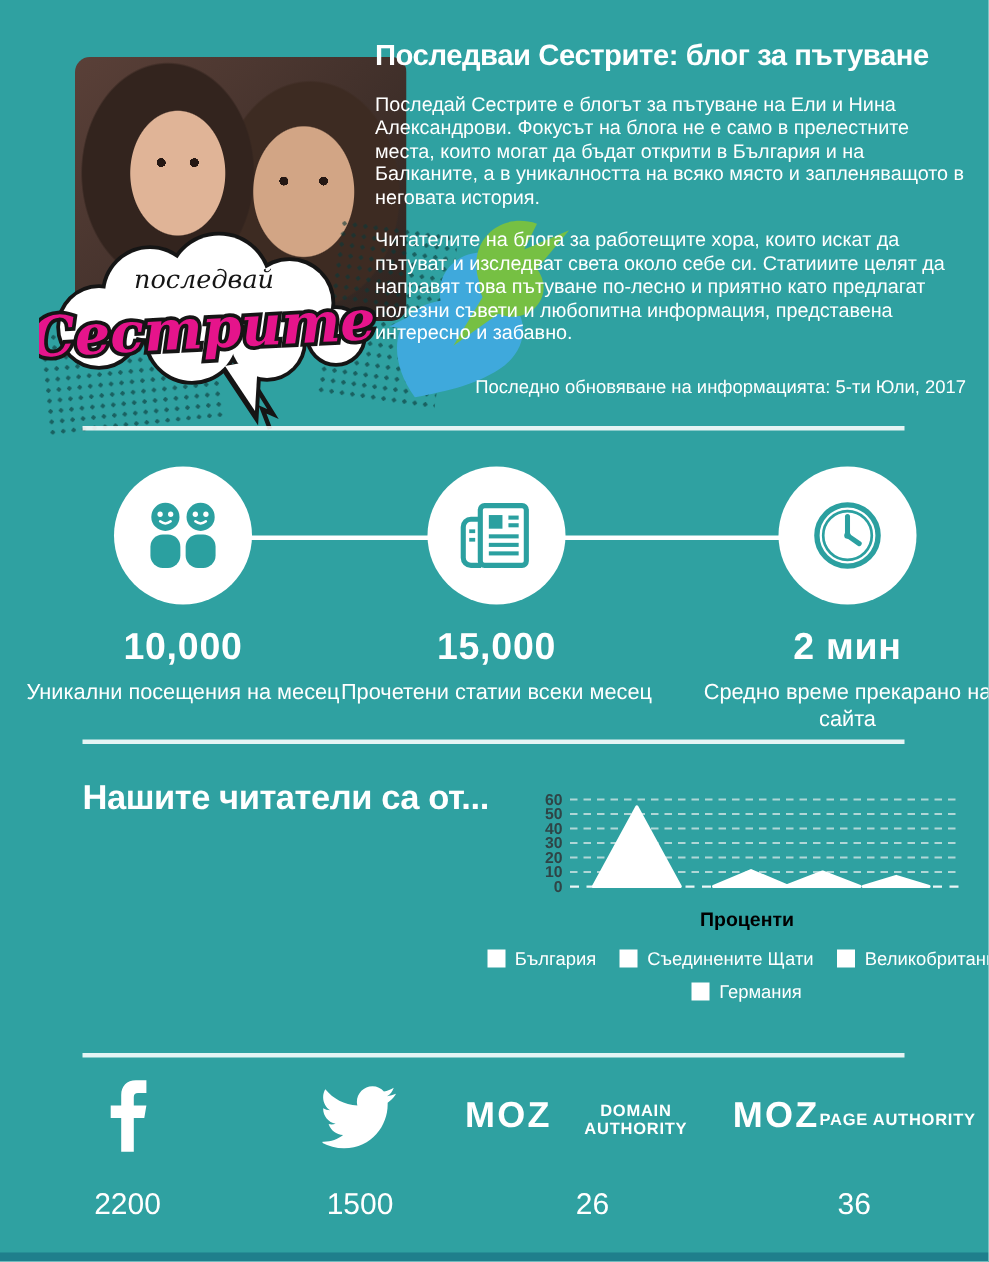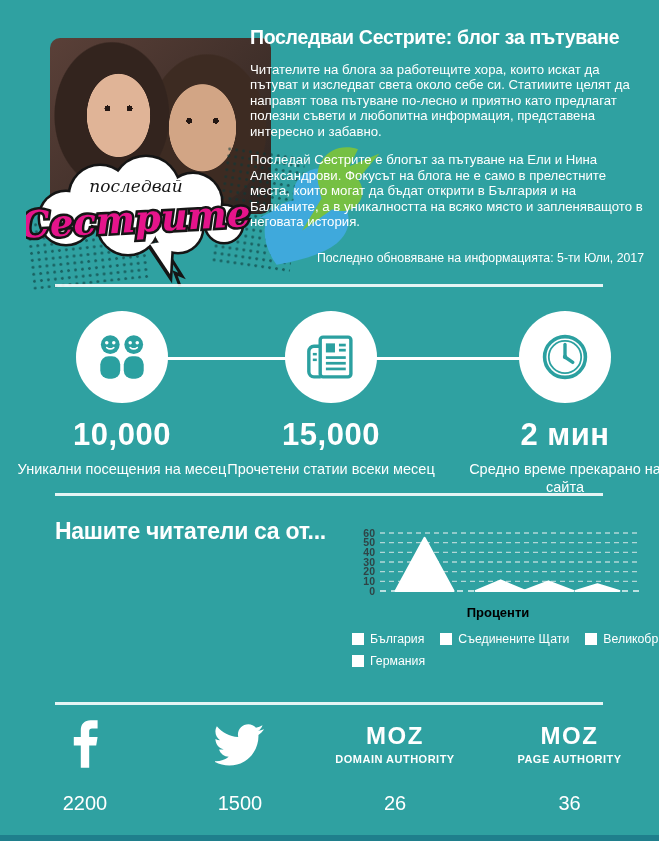--- a/index.html
+++ b/index.html
@@ -39,45 +39,45 @@
   .divider-2{top:493px;}
   .divider-3{top:702px;}
 
   
   .stats{position:absolute;left:0;top:305px;width:659px;height:170px;}
   .connector{position:absolute;left:122px;top:52px;width:418px;height:3px;background:#fff;}
   .stat{position:absolute;width:210px;text-align:center;}
   .stat-1{left:17px;}  .stat-2{left:226px;}  .stat-3{left:460px;}
   .circle{position:relative;z-index:1;width:92px;height:92px;border-radius:50%;background:#fff;margin:6px auto 0;
     display:flex;align-items:center;justify-content:center;}
-  .stat-value{margin-top:14px;font-size:31px;font-weight:800;letter-spacing:.5px;}
+  .stat-value{margin-top:14px;font-size:25px;font-weight:800;letter-spacing:.5px;}
   .stat-label{margin-top:7px;font-size:14.5px;line-height:1.25;}
 
   
   .readers-left{position:absolute;left:55px;top:518px;width:278px;}
   .readers-left h2{margin:0 0 15px 0;font-size:23px;font-weight:800;letter-spacing:-0.3px;}
   .readers-left p{margin:0;font-size:13.2px;line-height:1.2;text-align:justify;}
   .chart-box{position:absolute;left:352px;top:524px;width:292px;}
   .chart-title{font-size:17px;text-align:center;margin:0 0 20px 0;font-weight:400;}
   #chart-svg{width:292px;height:78px;display:block;}
   .grid{stroke:#dce9e9;stroke-width:1.3;stroke-dasharray:5 4;opacity:.75;fill:none;}
   .grid.zero{stroke:#f4fbfb;opacity:.95;stroke-width:1.5;stroke-dasharray:6 5;}
   .ytick{fill:#2f4446;font-size:10.5px;font-weight:700;text-anchor:end;font-family:"Liberation Sans",sans-serif;}
   .peak{fill:#fff;stroke:#fff;stroke-width:2;stroke-linejoin:round;}
   .xlabel{text-align:center;font-size:13px;font-weight:700;color:#000000;margin-top:3px;}
-  .legend{margin-top:12px;display:flex;justify-content:flex-start;gap:16px;font-size:12.3px;}
+  .legend{margin-top:12px;display:flex;justify-content:center;gap:16px;font-size:12.3px;}
   .legend-row2{margin-top:8px;}
   .legend-item{display:flex;align-items:center;gap:6px;white-space:nowrap;}
   .swatch{width:12px;height:12px;background:#fff;display:inline-block;flex:none;}
 
   
   .social{position:absolute;left:0;top:712px;width:659px;display:flex;}
   .social-col{text-align:center;}
   .col-fb{width:170px;} .col-tw{width:140px;text-align:center;} .col-moz1{width:170px;} .col-moz2{width:179px;}
-  .icon-area{height:64px;display:flex;flex-direction:column;align-items:center;justify-content:center;}
+  .icon-area{height:64px;display:flex;flex-direction:row;align-items:center;justify-content:center;}
   .moz-logo{font-size:24px;font-weight:800;letter-spacing:1.5px;line-height:1;}
   .moz-label{font-size:11px;font-weight:700;letter-spacing:.5px;margin-top:5px;}
   .social-count{margin-top:16px;font-size:20px;}
 
   .footer-bar{position:absolute;left:0;bottom:0;width:659px;height:6px;background:#1f7f8c;}
 </style>
 </head>
 <body>
 
 <div class="page">
@@ -119,22 +119,22 @@
         <g>
           <path d="M38 26 C34 14 44 4 56 8 L52 16 L66 10 L56 22 C62 30 54 40 44 36 C40 34 38 30 38 26 Z" fill="#76c043"></path>
           <path d="M44 36 L30 46 L42 26 Z" fill="#76c043"></path>
         </g>
       </svg>
     </div>
   </div>
 
   <div class="header">
     <h1>Последваи Сестрите: блог за пътуване</h1>
+    <p>Последай Сестрите е блогът за пътуване на Ели и Нина Александрови. Фокусът на блога не е само в прелестните места, които могат да бъдат открити в България и на Балканите, а в уникалността на всяко място и запленяващото в неговата история.</p>
     <p>Читателите на блога за работещите хора, които искат да пътуват и изследват света около себе си. Статииите целят да направят това пътуване по-лесно и приятно като предлагат полезни съвети и любопитна информация, представена интересно и забавно.</p>
-    <p>Последай Сестрите е блогът за пътуване на Ели и Нина Александрови. Фокусът на блога не е само в прелестните места, които могат да бъдат открити в България и на Балканите, а в уникалността на всяко място и запленяващото в неговата история.</p>
     <div class="updated">Последно обновяване на информацията: 5-ти Юли, 2017</div>
   </div>
 
   <div class="divider divider-1"></div>
 
   <div class="stats">
     <div class="connector"></div>
 
     <div class="stat stat-1">
       <div class="circle">

